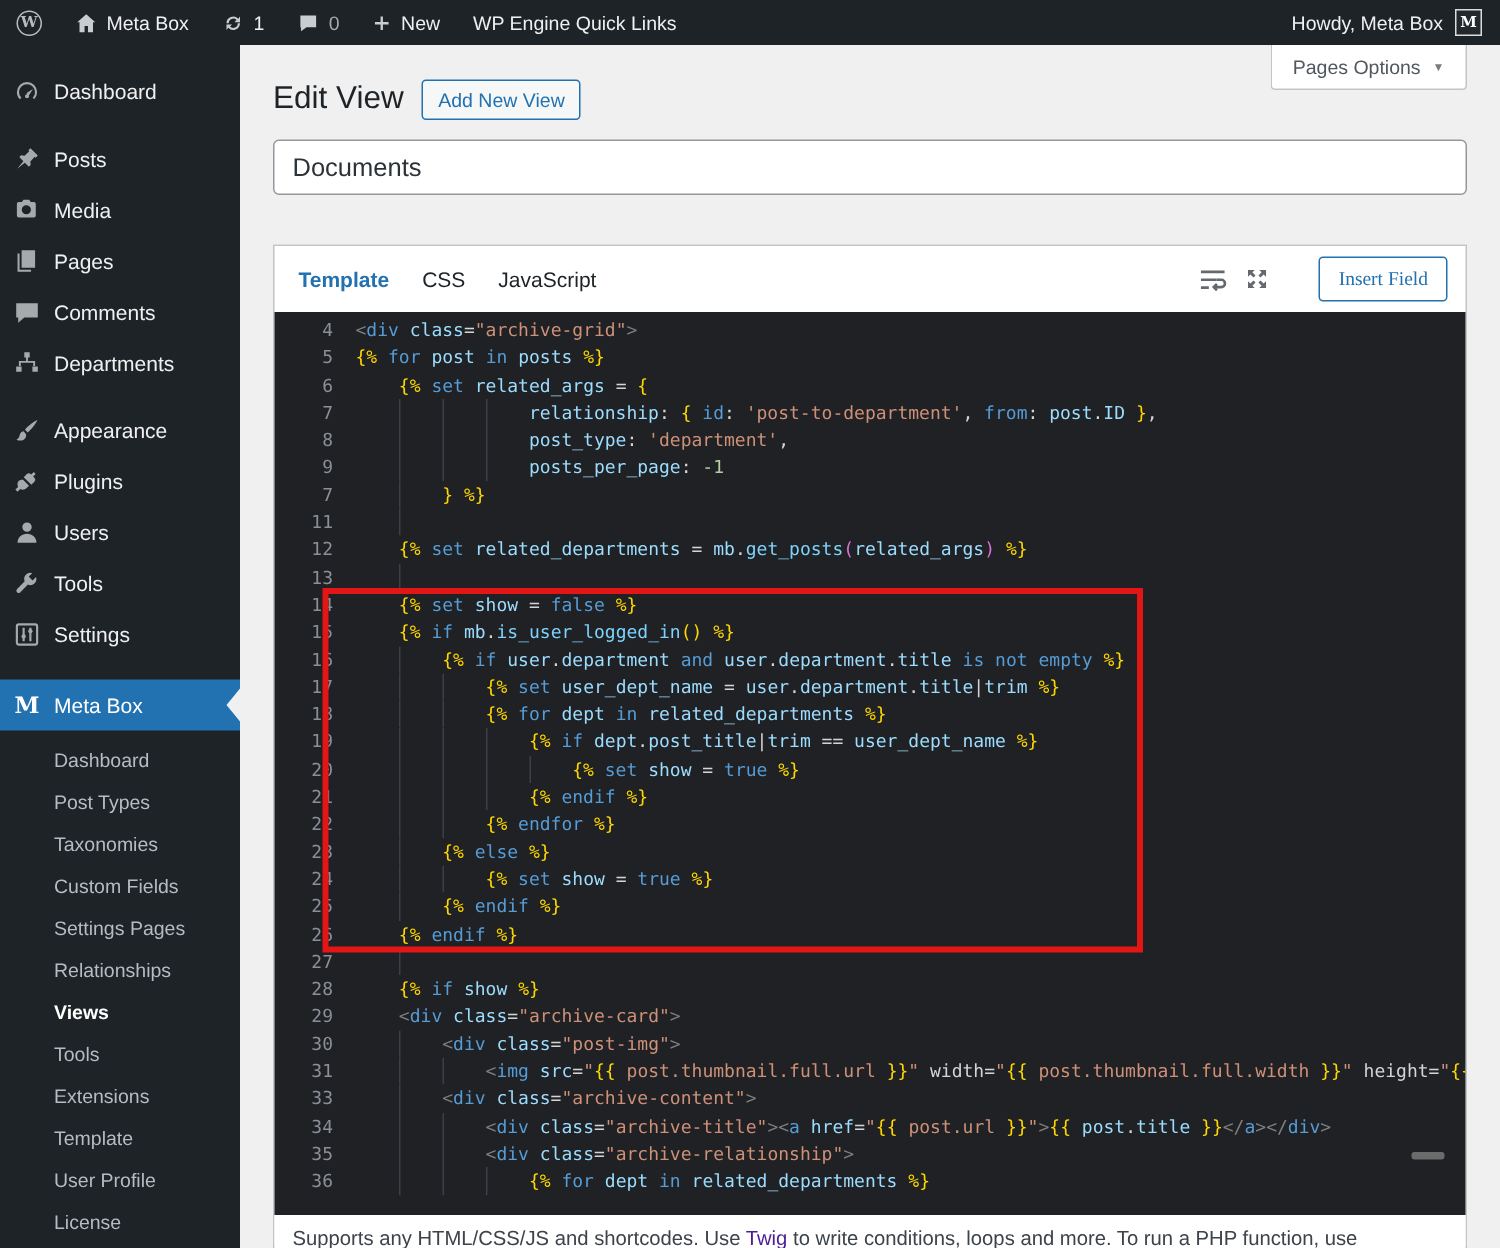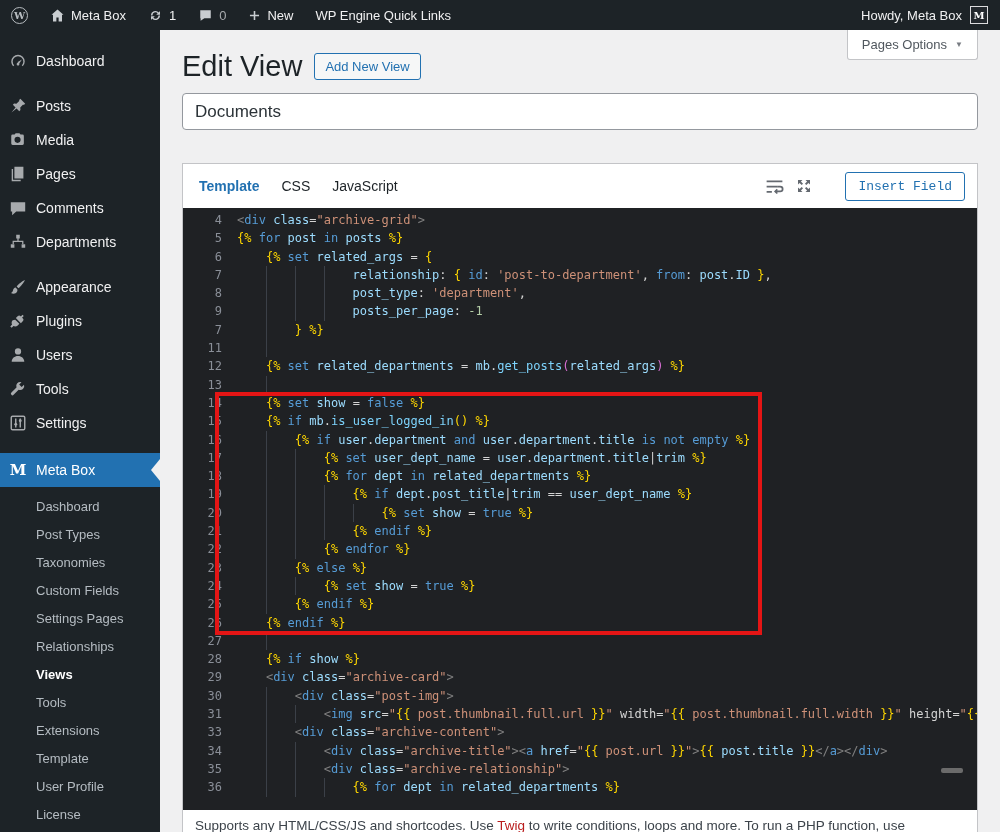--- a/index.html
+++ b/index.html
@@ -40,55 +40,55 @@
   .sub-item{height:28px;line-height:28px;padding-left:36px;font-size:13px;color:#b5bcc2;cursor:pointer;}
   .sub-item.active{color:#fff;font-weight:bold;}
 
   
   #content{position:absolute;left:160px;top:30px;right:0;bottom:0;background:#f0f0f1;overflow:hidden;}
   #screen-options{position:absolute;top:0;right:22px;background:#fff;border:1px solid #c3c4c7;
                   border-top:none;border-radius:0 0 3px 3px;padding:7px 14px;font-size:13px;
                   color:#50575e;display:flex;align-items:center;gap:8px;cursor:pointer;}
   .so-caret{font-size:8px;color:#787c82;}
   .page-head{display:flex;align-items:center;gap:12px;margin:22px 0 0 22px;}
-  h1.page-title{font-size:29px;font-weight:400;color:#1d2327;margin:0;line-height:28px;}
+  h1.page-title{font-size:21px;font-weight:400;color:#1d2327;margin:0;line-height:28px;}
   .add-new{padding:5px 10px;font-size:13px;color:#2271b1;border:1px solid #2271b1;background:#f6f7f7;
            border-radius:3px;cursor:pointer;font-family:inherit;}
   .title-input{display:block;margin:13px 22px 0;width:calc(100% - 44px);box-sizing:border-box;
                height:37px;padding:0 12px;font-size:17px;color:#2c3338;border:1px solid #94989e;
                border-radius:4px;background:#fff;font-family:inherit;outline:none;}
 
   
   #panel{position:absolute;left:22px;right:22px;top:133px;bottom:0;background:#fff;
          border:1px solid #c3c4c7;box-sizing:border-box;}
   #tabbar{height:44px;display:flex;align-items:center;padding:0 12px 0 16px;}
   #tabs{display:flex;gap:22px;}
   .tab{font-size:14px;color:#1d2327;cursor:pointer;}
   .tab.active{color:#2271b1;font-weight:bold;}
   .tab-tools{margin-left:auto;display:flex;align-items:center;gap:10px;color:#646970;}
   .tool-ico{display:flex;align-items:center;cursor:pointer;color:#646970;}
   .insert-btn{margin-left:22px;padding:6px 12px;font-size:13px;color:#2271b1;border:1px solid #2271b1;
-              background:#fff;border-radius:3px;cursor:pointer;font-family:Liberation Mono, monospace;text-align:center;}
+              background:#fff;border-radius:3px;cursor:pointer;font-family:Liberation Serif, serif;text-align:center;}
 
   
   #editor{position:relative;height:602px;background:#1f2124;overflow:hidden;
           font-family:"DejaVu Sans Mono",monospace;font-size:12px;padding-top:3px;box-sizing:border-box;}
   .cl{height:18.3px;line-height:18.3px;display:flex;white-space:pre;}
   .ln{width:39px;text-align:right;padding-right:15px;color:#8a8f98;flex:none;}
   .code{position:relative;flex:1;min-width:0;overflow:hidden;color:#d4d4d4;}
   .gd{position:absolute;top:0;bottom:0;width:1px;background:#3b4048;}
   .w{color:#d4d4d4}.g{color:#808080}.b{color:#569cd6}.l{color:#9cdcfe}
   .s{color:#ce9178}.y{color:#ffd700}.f{color:#7dd3fc}.n{color:#b5cea8}.m{color:#da70d6}
   #hl-box{position:absolute;left:32px;top:184px;width:547px;height:243px;border:4px solid #e41515;
           box-sizing:border-box;pointer-events:none;z-index:5;}
   #sb-thumb{position:absolute;right:14px;top:560px;width:22px;height:5px;background:#6b6b6b;
             border-radius:2px;cursor:pointer;}
 
   .help{padding:8px 12px;font-size:13.5px;color:#3c434a;background:#fff;}
-  .help a{color:#b91c1c;text-decoration:none;cursor:pointer;}
+  .help a{color:#4c1d95;text-decoration:none;cursor:pointer;}
 </style>
 </head>
 <body>
 
 <div id="app">
 
   <div id="adminbar">
     <div class="ab-left">
       <div class="ab-item">
         <span class="wp-logo">W</span>

